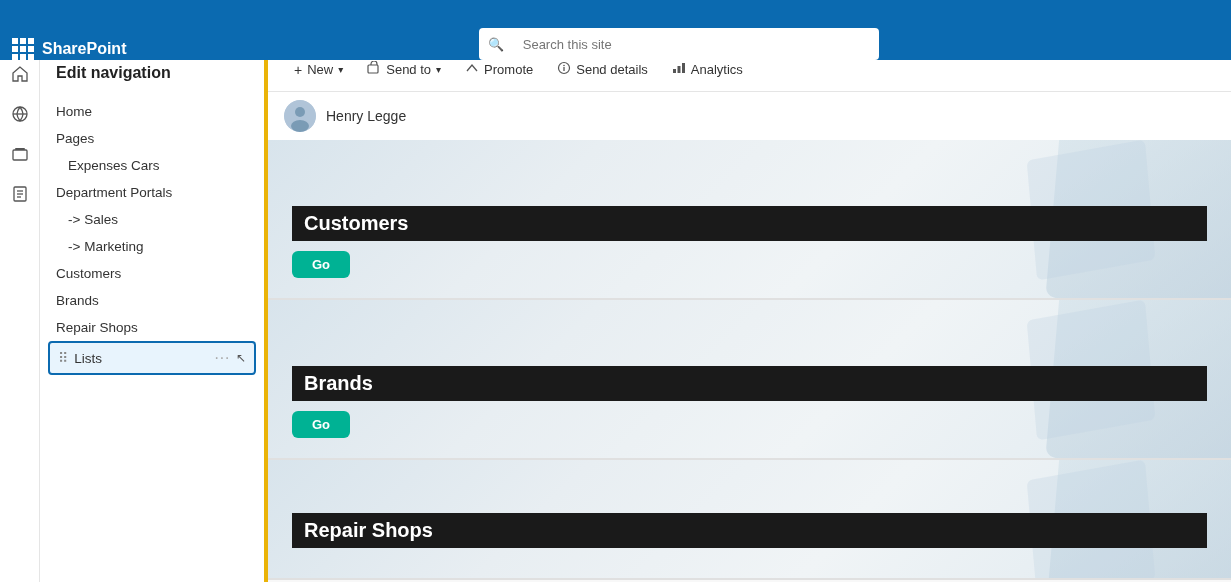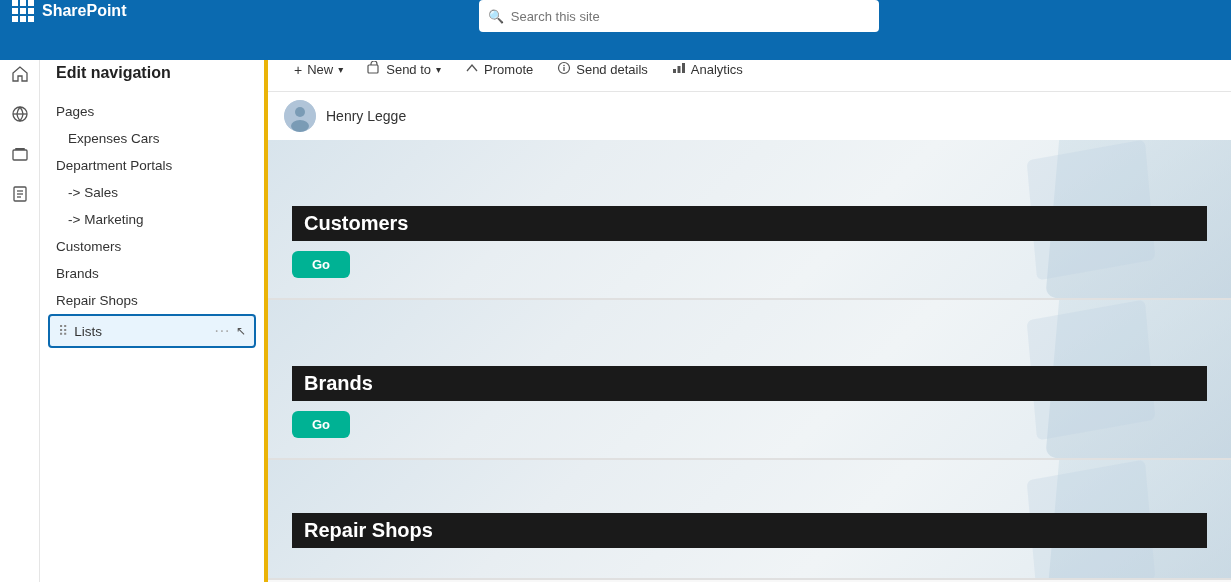--- a/index.html
+++ b/index.html
@@ -3,21 +3,21 @@
   <meta charset="utf-8">
   <style>
     * { margin: 0; padding: 0; box-sizing: border-box; }
     body { font-family: 'Segoe UI', sans-serif; font-size: 14px; background: #fff; overflow: hidden; }
 
     
     .top-bar {
       height: 60px;
       background: #0b6ab0;
       display: flex;
-      align-items: flex-start;
+      align-items: flex-end;
       padding: 0 12px;
       gap: 12px;
       position: fixed;
       top: 0; left: 0; right: 0;
       z-index: 100;
     }
     .top-bar-logo {
       display: flex;
       align-items: center;
       gap: 8px;
@@ -38,21 +38,21 @@
     .search-container {
       flex: 1;
       display: flex;
       justify-content: center;
     }
     .search-box {
       width: 400px;
       height: 32px;
       border: none;
       border-radius: 4px;
-      padding: 0 12px 0 32px;
+      padding: 0 12px 0 44px;
       background: #fff;
       font-size: 13px;
       color: #333;
       outline: none;
     }
     .search-wrapper {
       position: relative;
     }
     .search-icon-inner {
       position: absolute;
@@ -312,20 +312,24 @@
       <line x1="6" y1="6" x2="12" y2="6" stroke="#555" stroke-width="1.3"></line>
       <line x1="6" y1="9" x2="12" y2="9" stroke="#555" stroke-width="1.3"></line>
       <line x1="6" y1="12" x2="10" y2="12" stroke="#555" stroke-width="1.3"></line>
     </svg>
   </div>
 </div>
 
 <div class="nav-panel">
   <div class="nav-title">Edit navigation</div>
 
+  <div class="nav-item">
+    <span>Home</span>
+
+  </div>
   <div class="nav-item">
     <span>Pages</span>
 
   </div>
   <div class="nav-item sub">
     <span>Expenses Cars</span>
 
   </div>
   <div class="nav-item">
     <span>Department Portals</span>

